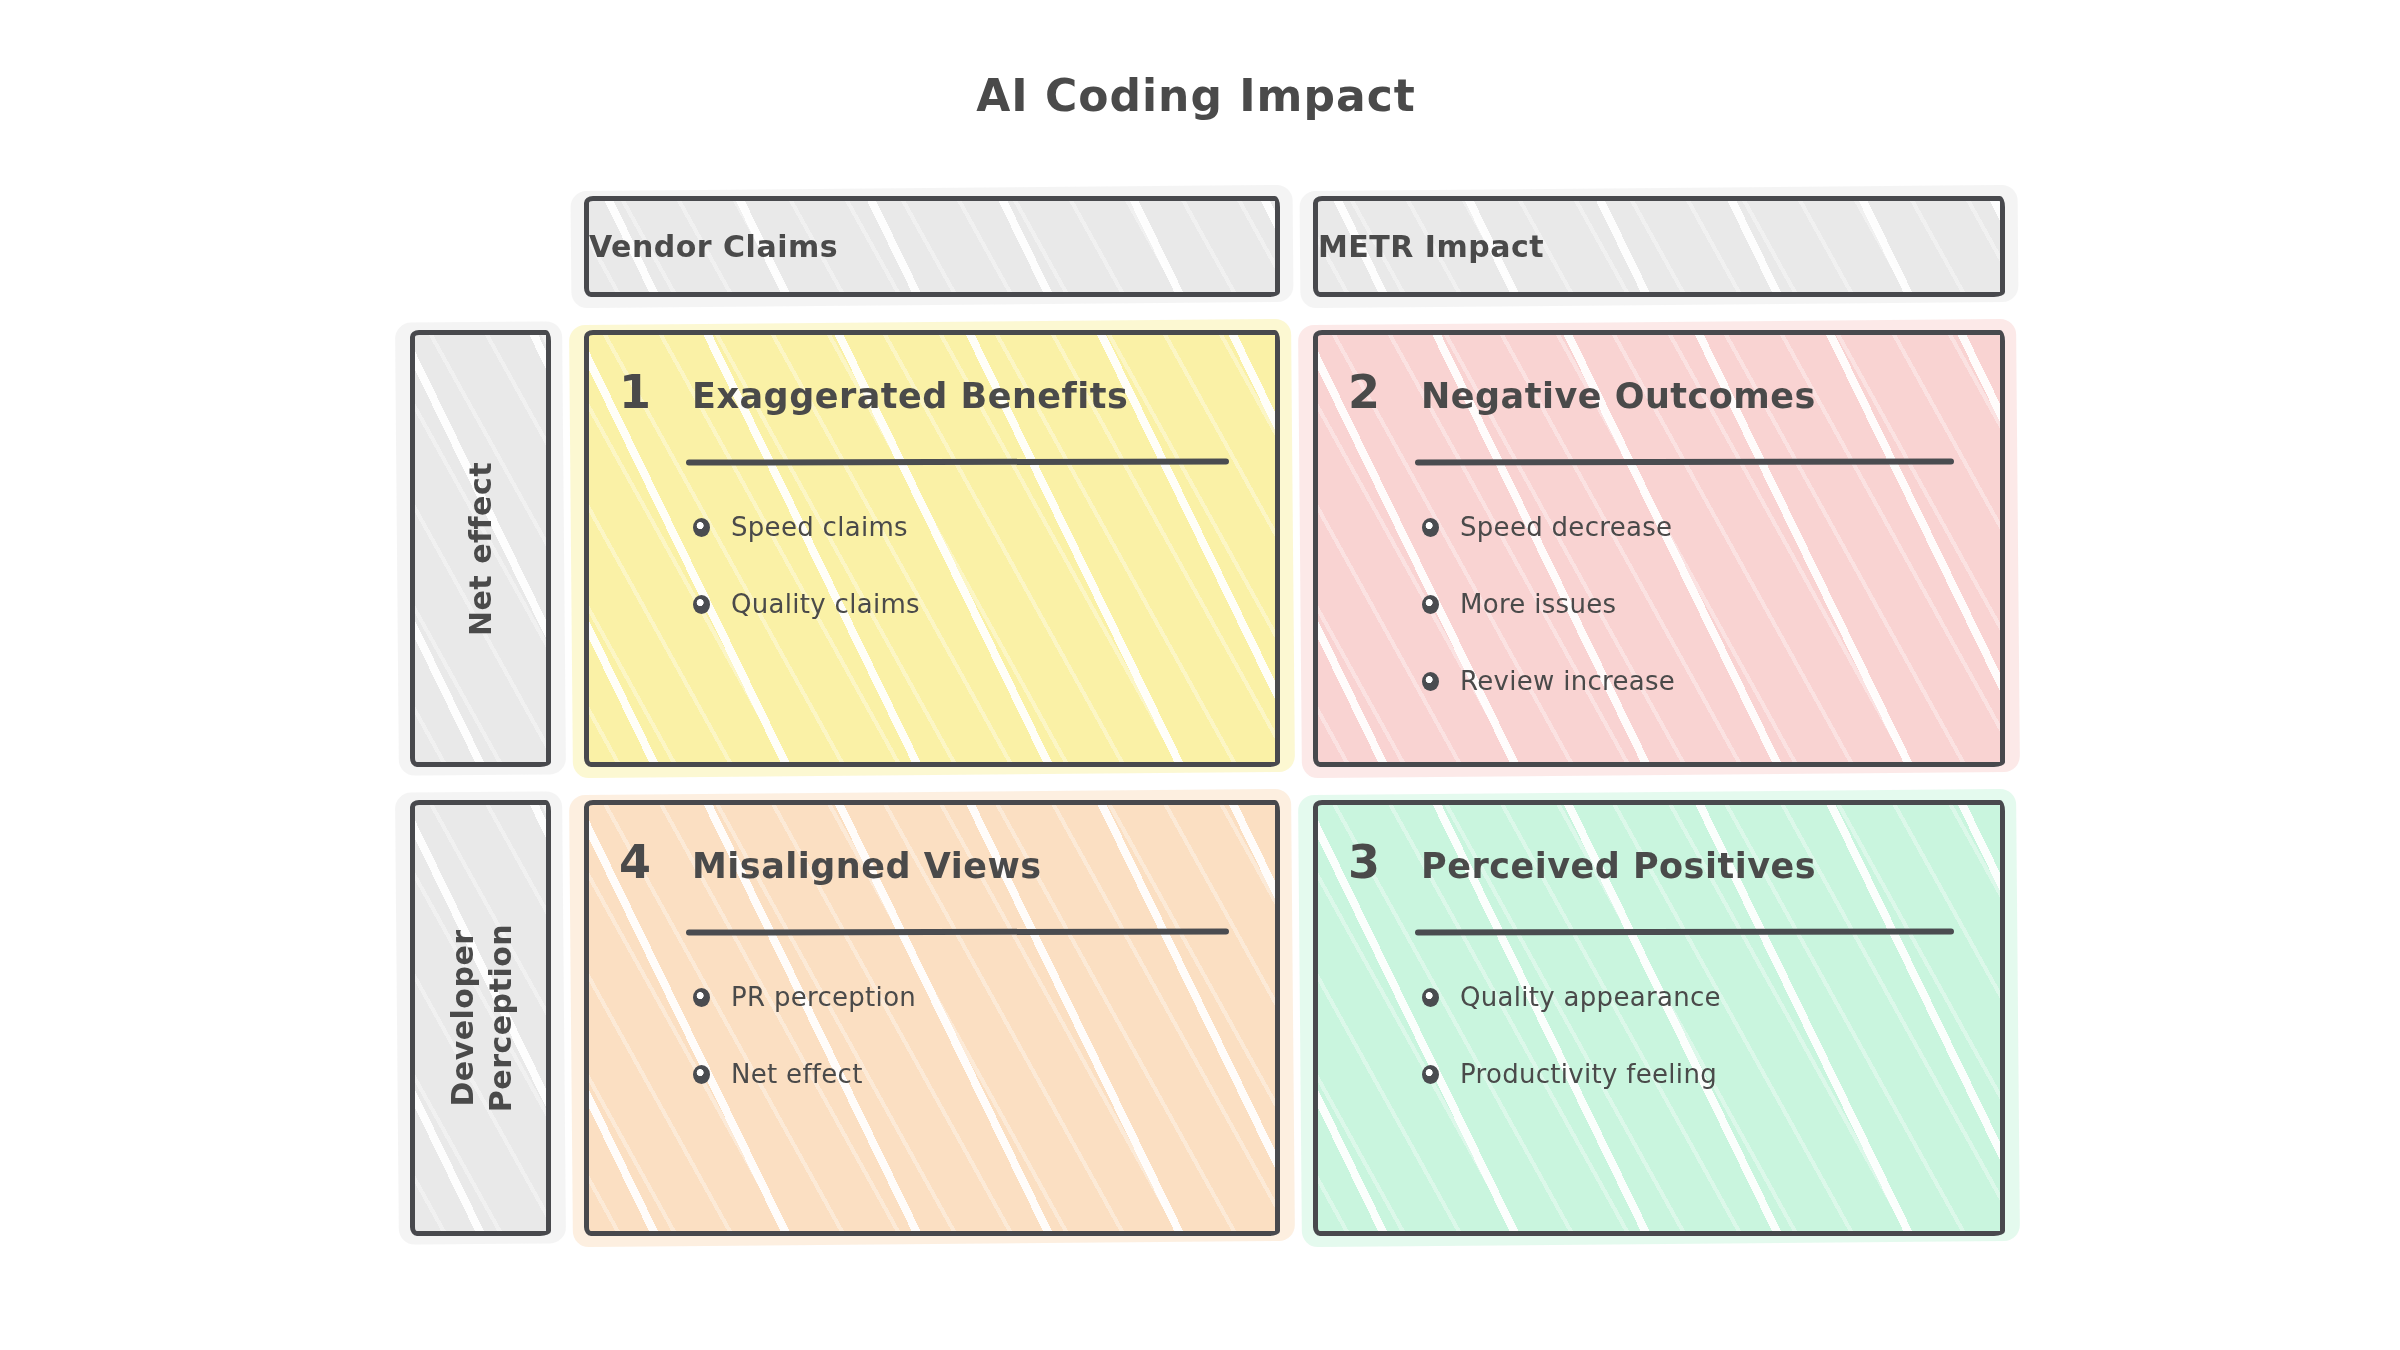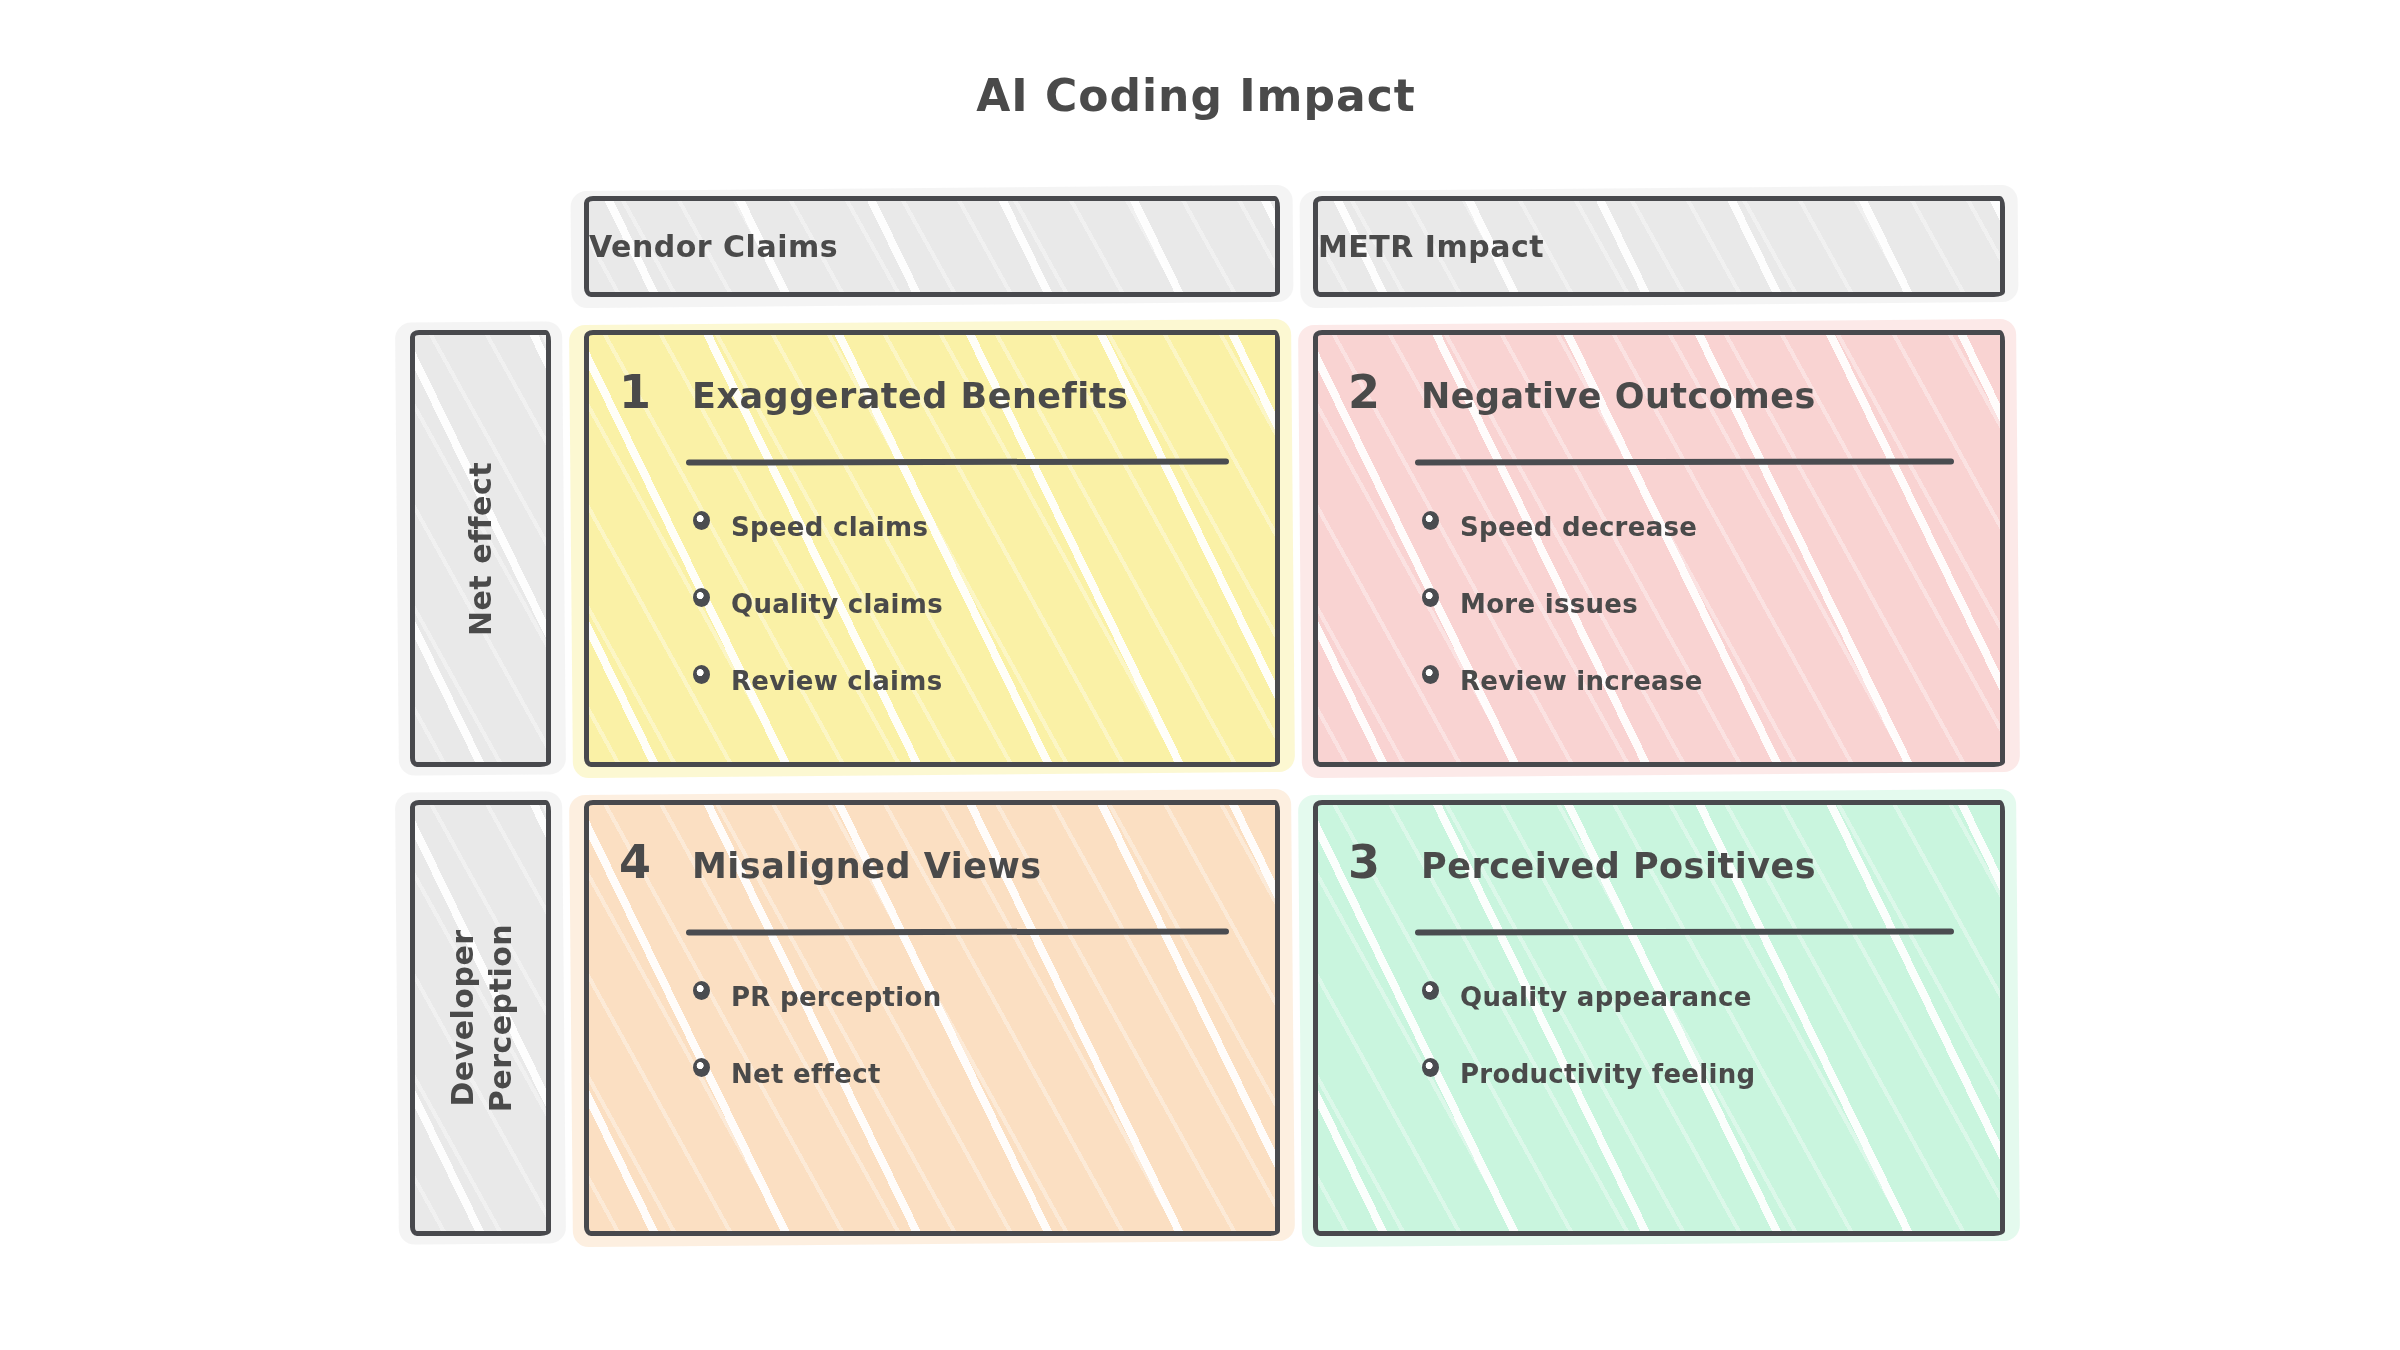--- a/index.html
+++ b/index.html
@@ -57,22 +57,22 @@
   .qtitle{
     margin:40px 46px 0 103px;
     font-size:35px;font-weight:bold;letter-spacing:.5px;line-height:1.2;
   }
   .divider{
     height:6px;background:#4a4c50;border-radius:3px;
     margin:42px 46px 0 97px;transform:rotate(-.12deg);
   }
   .bullets{margin:46px 40px 0 104px;}
   .bullet-row{
-    display:flex;margin-bottom:45px;
-    font-size:26px;font-weight:bold;line-height:32px;letter-spacing:.3px;
+    display:flex;align-items:center;margin-bottom:45px;
+    font-size:26px;font-weight:normal;line-height:32px;letter-spacing:.3px;
   }
   .dot{
     width:17px;height:19px;border-radius:50%;flex:none;
     background:radial-gradient(circle at 42% 40%, #ffffff 0 3.2px, #4a4c50 3.8px);
     margin-right:21px;
   }
 </style>
 </head>
 <body>
 
@@ -110,24 +110,20 @@
       <div class="qtitle">Exaggerated Benefits</div>
       <div class="divider"></div>
       <div class="bullets">
         <div class="bullet-row">
           <span class="dot"></span>
           <span>Speed claims</span>
         </div>
         <div class="bullet-row">
           <span class="dot"></span>
           <span>Quality claims</span>
-        </div>
-        <div class="bullet-row">
-          <span class="dot"></span>
-          <span>Review claims</span>
         </div>
       </div>
     </div>
   </div>
 
   <div class="cellwrap" style="--fill: #f9d3d2;">
     <div class="spill"></div>
     <div class="box qcard">
       <div class="qnum">2</div>
       <div class="qtitle">Negative Outcomes</div>

